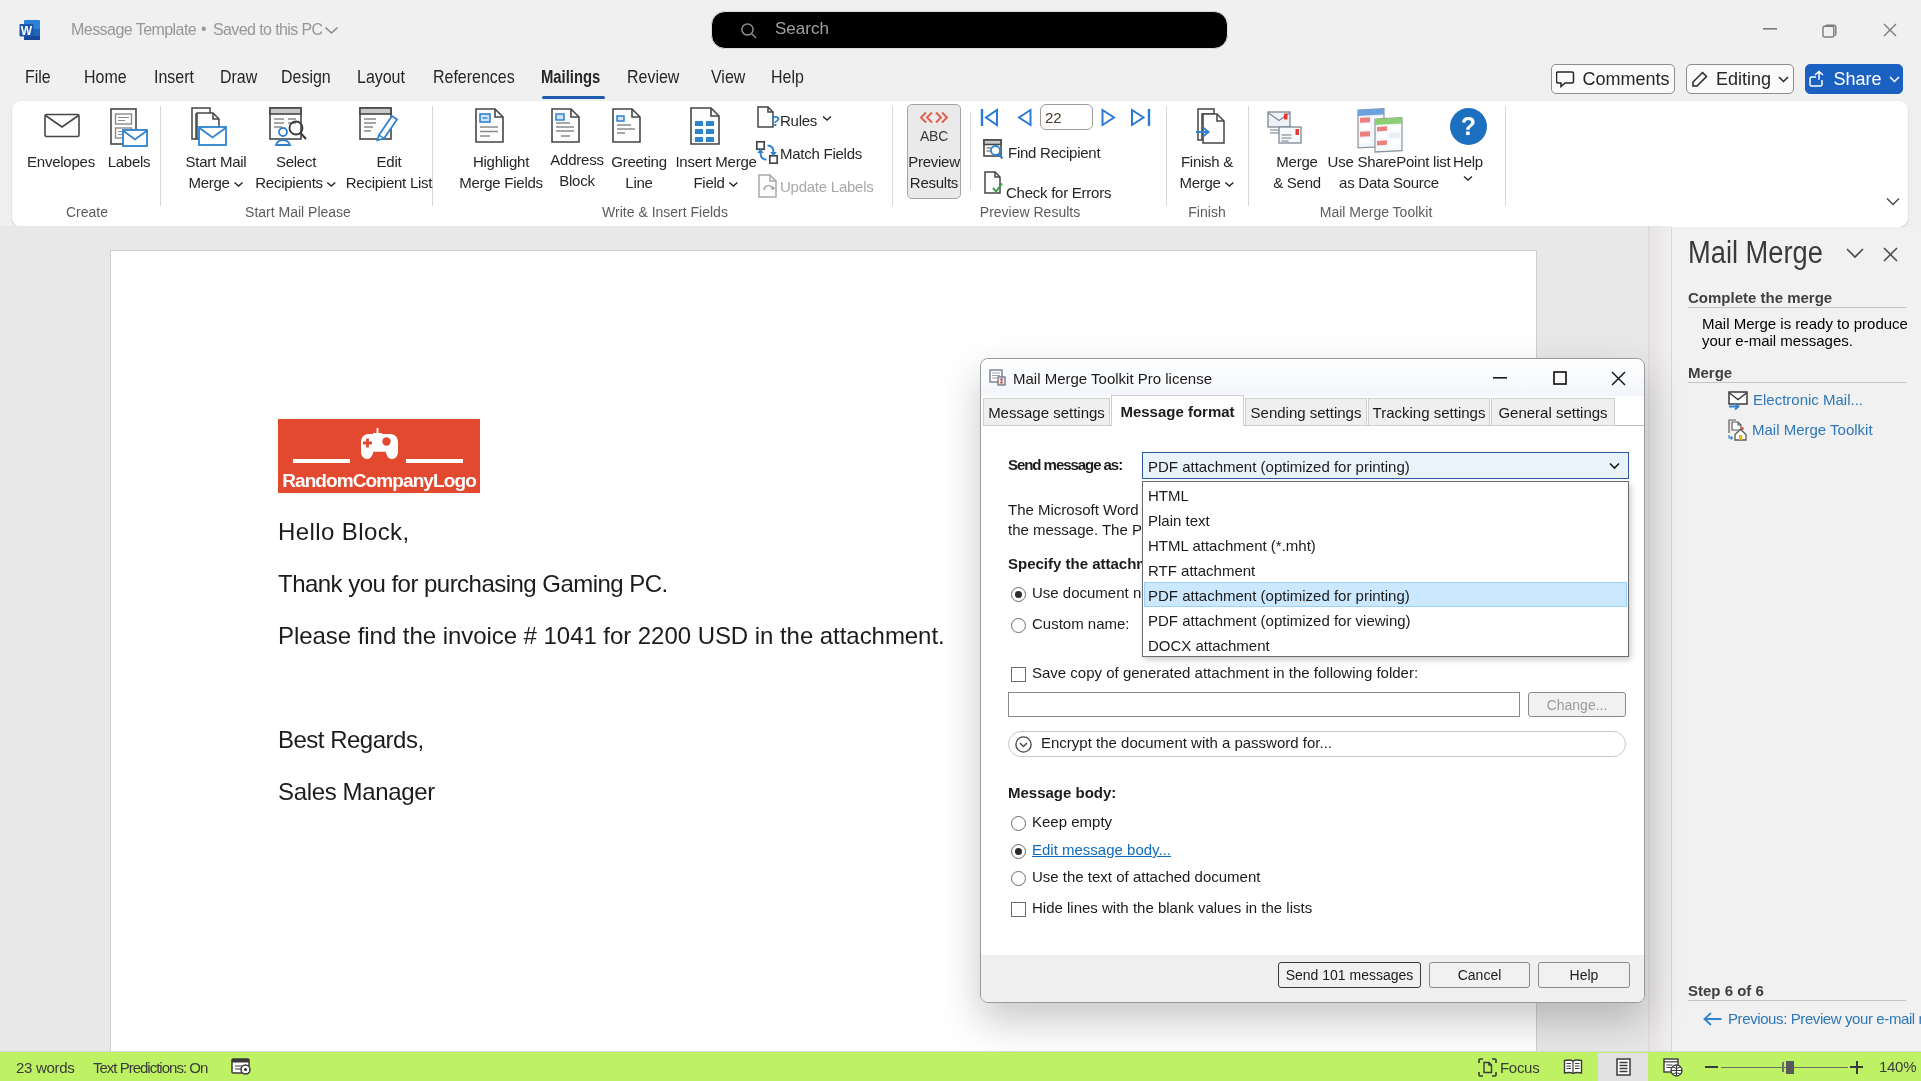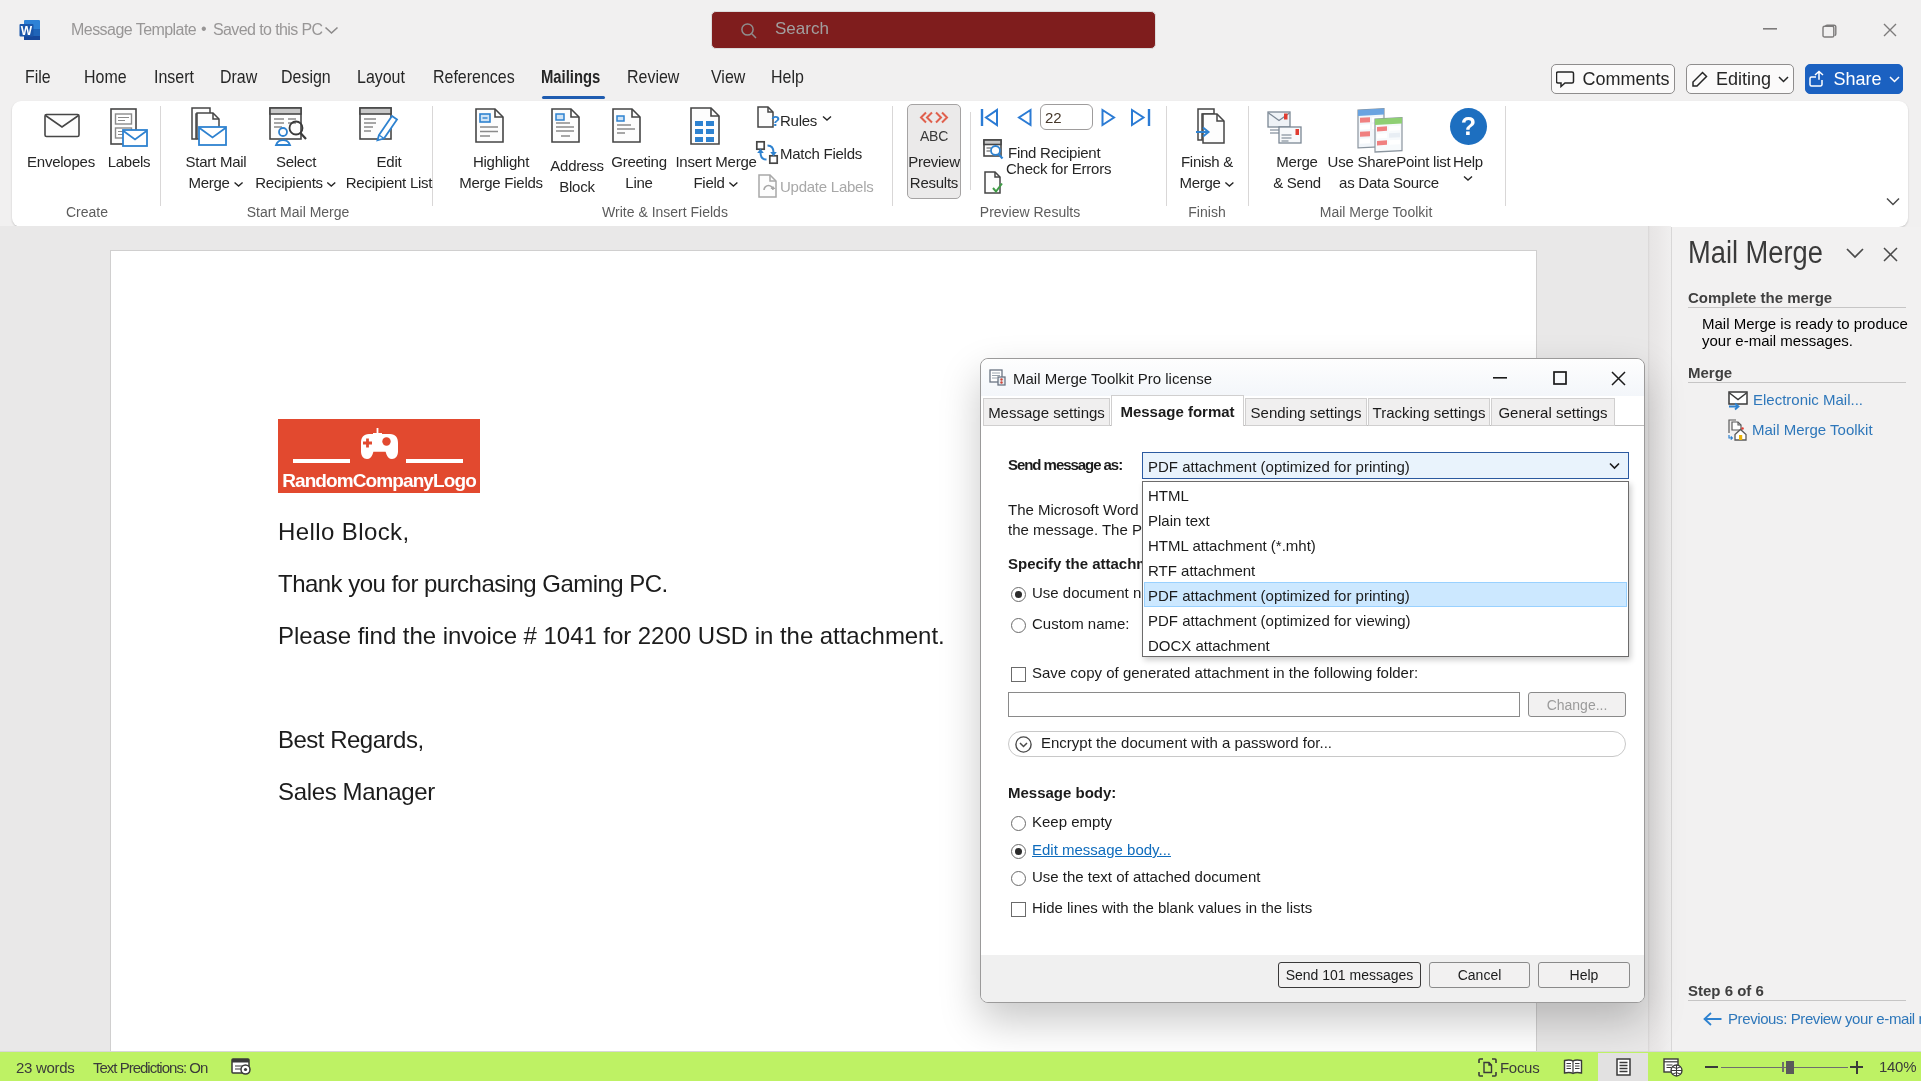--- a/index.html
+++ b/index.html
@@ -4,21 +4,21 @@
 <style>
 * { margin:0; padding:0; box-sizing:border-box; }
 html,body { width:1921px; height:1081px; overflow:hidden; }
 body { font-family:"Liberation Sans", sans-serif; }
 #root { position:absolute; top:0; left:0; width:1921px; height:1081px; background:#f1f0f0; overflow:hidden; }
 .abs { position:absolute; }
 
 
 #titlebar { position:absolute; top:0; left:0; width:1921px; height:57px; background:#f1f0f0; }
 #doctitle { position:absolute; top:21px; font-size:16px; color:#989696; white-space:nowrap; letter-spacing:-0.55px; }
-#searchbox { position:absolute; left:711px; top:11px; width:445px; height:38px; background:#7f1d1d; border:1px solid #dcdbdb; border-radius:5px; }
+#searchbox { position:absolute; left:711px; top:11px; width:517px; height:38px; background:#000000; border:1px solid #dcdbdb; border-radius:14px; }
 #searchtxt { position:absolute; left:63px; top:7px; font-size:17px; color:#a2a0a0; }
 
 
 #tabrow { position:absolute; top:57px; left:0; width:1921px; height:44px; background:#f1f0f0; }
 .tab { position:absolute; top:9px; font-size:19px; color:#262626; transform:scaleX(0.84); transform-origin:left center; }
 .pillbtn { position:absolute; top:7px; height:30px; border:1px solid #8f8d8d; border-radius:5px; background:#fbfafa; font-size:18px; color:#262626; display:flex; align-items:center; justify-content:center; gap:7px; }
 
 
 #ribbon { position:absolute; top:101px; left:12px; width:1896px; height:126px; background:#ffffff; border-radius:9px; box-shadow:0 1px 2px rgba(0,0,0,0.18); }
 .rlabel { position:absolute; font-size:15px; color:#262626; text-align:center; line-height:21px; white-space:pre; letter-spacing:-0.25px; }
@@ -119,21 +119,21 @@
           <path d="M8 7 H3.5 a1.5 1.5 0 0 0-1.5 1.5 v6 A1.5 1.5 0 0 0 3.5 16 h9 a1.5 1.5 0 0 0 1.5-1.5 V10" stroke="#fff" stroke-width="1.5" fill="none"></path>
         </svg>
       Share
       <svg width="11" height="7" viewBox="0 0 11 7">
           <path d="M1 1 l4.5 4.5 L10 1" stroke="#fff" stroke-width="1.5" fill="none"></path>
         </svg></div>
   </div>
 
   <div id="ribbon">
     <div class="glabel" style="left:75px">Create</div>
-    <div class="glabel" style="left:286px">Start Mail Merge</div>
+    <div class="glabel" style="left:286px">Start Mail Please</div>
     <div class="glabel" style="left:653px">Write &amp; Insert Fields</div>
     <div class="glabel" style="left:1018px">Preview Results</div>
     <div class="glabel" style="left:1195px">Finish</div>
     <div class="glabel" style="left:1364px">Mail Merge Toolkit</div>
     <div class="vsep" style="left:148px"></div>
     <div class="vsep" style="left:958px;top:11px;height:78px"></div>
     <div class="vsep" style="left:420px"></div>
     <div class="vsep" style="left:880px"></div>
     <div class="vsep" style="left:1154px"></div>
     <div class="vsep" style="left:1236px"></div>
@@ -197,21 +197,21 @@
       <path d="M5 19 h18 M5 23.5 h18 M5 28 h10" stroke="#8a8a8a" stroke-width="1.6"></path>
     </svg>
     <div class="rlabel" style="left:489px;top:50px;transform:translateX(-50%)">Highlight<br>Merge Fields</div>
 
     <svg class="abs" style="left:539px;top:7px" width="29" height="35" viewBox="0 0 29 35">
       <path d="M1 1 h19 l8 8 v25 h-27 Z" fill="#fdfdfd" stroke="#464646" stroke-width="1.6"></path>
       <path d="M20 1 v8 h8" fill="none" stroke="#464646" stroke-width="1.6"></path>
       <rect x="5" y="6" width="8" height="6" fill="#cfe3f5" stroke="#2e82d0" stroke-width="1.5"></rect>
       <path d="M5 15 h14 M5 19 h18 M5 23 h18 M10 28 h9" stroke="#8a8a8a" stroke-width="1.6"></path>
     </svg>
-    <div class="rlabel" style="left:565px;top:54px;transform:translateX(-50%)">Address<br>Block</div>
+    <div class="rlabel" style="left:565px;top:48px;transform:translateX(-50%)">Address<br>Block</div>
 
     <svg class="abs" style="left:600px;top:7px" width="29" height="35" viewBox="0 0 29 35">
       <path d="M1 1 h19 l8 8 v25 h-27 Z" fill="#fdfdfd" stroke="#464646" stroke-width="1.6"></path>
       <path d="M20 1 v8 h8" fill="none" stroke="#464646" stroke-width="1.6"></path>
       <rect x="5" y="8" width="7" height="5" fill="#cfe3f5" stroke="#2e82d0" stroke-width="1.5"></rect>
       <path d="M5 17 h14 M5 21 h18 M5 25 h8" stroke="#8a8a8a" stroke-width="1.6"></path>
     </svg>
     <div class="rlabel" style="left:627px;top:50px;transform:translateX(-50%)">Greeting<br>Line</div>
 
     <svg class="abs" style="left:678px;top:6px" width="30" height="39" viewBox="0 0 30 39">
@@ -290,21 +290,21 @@
       <circle cx="12.5" cy="11.5" r="4.5" fill="#fff" stroke="#2e82d0" stroke-width="1.8"></circle>
       <path d="M15.5 15 L19.5 19.5" stroke="#2e82d0" stroke-width="2.2"></path>
     </svg>
     <div class="rlabel" style="left:996px;top:41px">Find Recipient</div>
 
     <svg class="abs" style="left:972px;top:70px" width="20" height="23" viewBox="0 0 20 23">
       <path d="M1 1 h10 l5 5 v16 h-15 Z" fill="#fdfdfd" stroke="#464646" stroke-width="1.5"></path>
       <path d="M11 1 v5 h5" fill="none" stroke="#464646" stroke-width="1.5"></path>
       <path d="M9 17 l3 3.5 l6-8" fill="none" stroke="#3f9c46" stroke-width="2"></path>
     </svg>
-    <div class="rlabel" style="left:994px;top:57px">Check for Errors</div>
+    <div class="rlabel" style="left:994px;top:81px">Check for Errors</div>
 
     <svg class="abs" style="left:1183px;top:7px" width="30" height="38" viewBox="0 0 30 38">
       <path d="M3 1 h16 v5 h-12 v26 h-4 Z" fill="#fdfdfd" stroke="#464646" stroke-width="1.5"></path>
       <path d="M8 6 h14 l7 7 v22 h-21 Z" fill="#fdfdfd" stroke="#464646" stroke-width="1.5"></path>
       <path d="M22 6 v7 h7" fill="none" stroke="#464646" stroke-width="1.5"></path>
       <path d="M1 24 h11 M8 19.5 l5.5 4.5 L8 28.5" fill="none" stroke="#2e82d0" stroke-width="2"></path>
     </svg>
     <div class="rlabel" style="left:1195px;top:50px;transform:translateX(-50%)">Finish &amp;<br>Merge <svg width="10" height="7" viewBox="0 0 10 7">
           <path d="M1 1.5 l4 3.5 L9 1.5" stroke="#262626" stroke-width="1.4" fill="none"></path>
         </svg></div>

